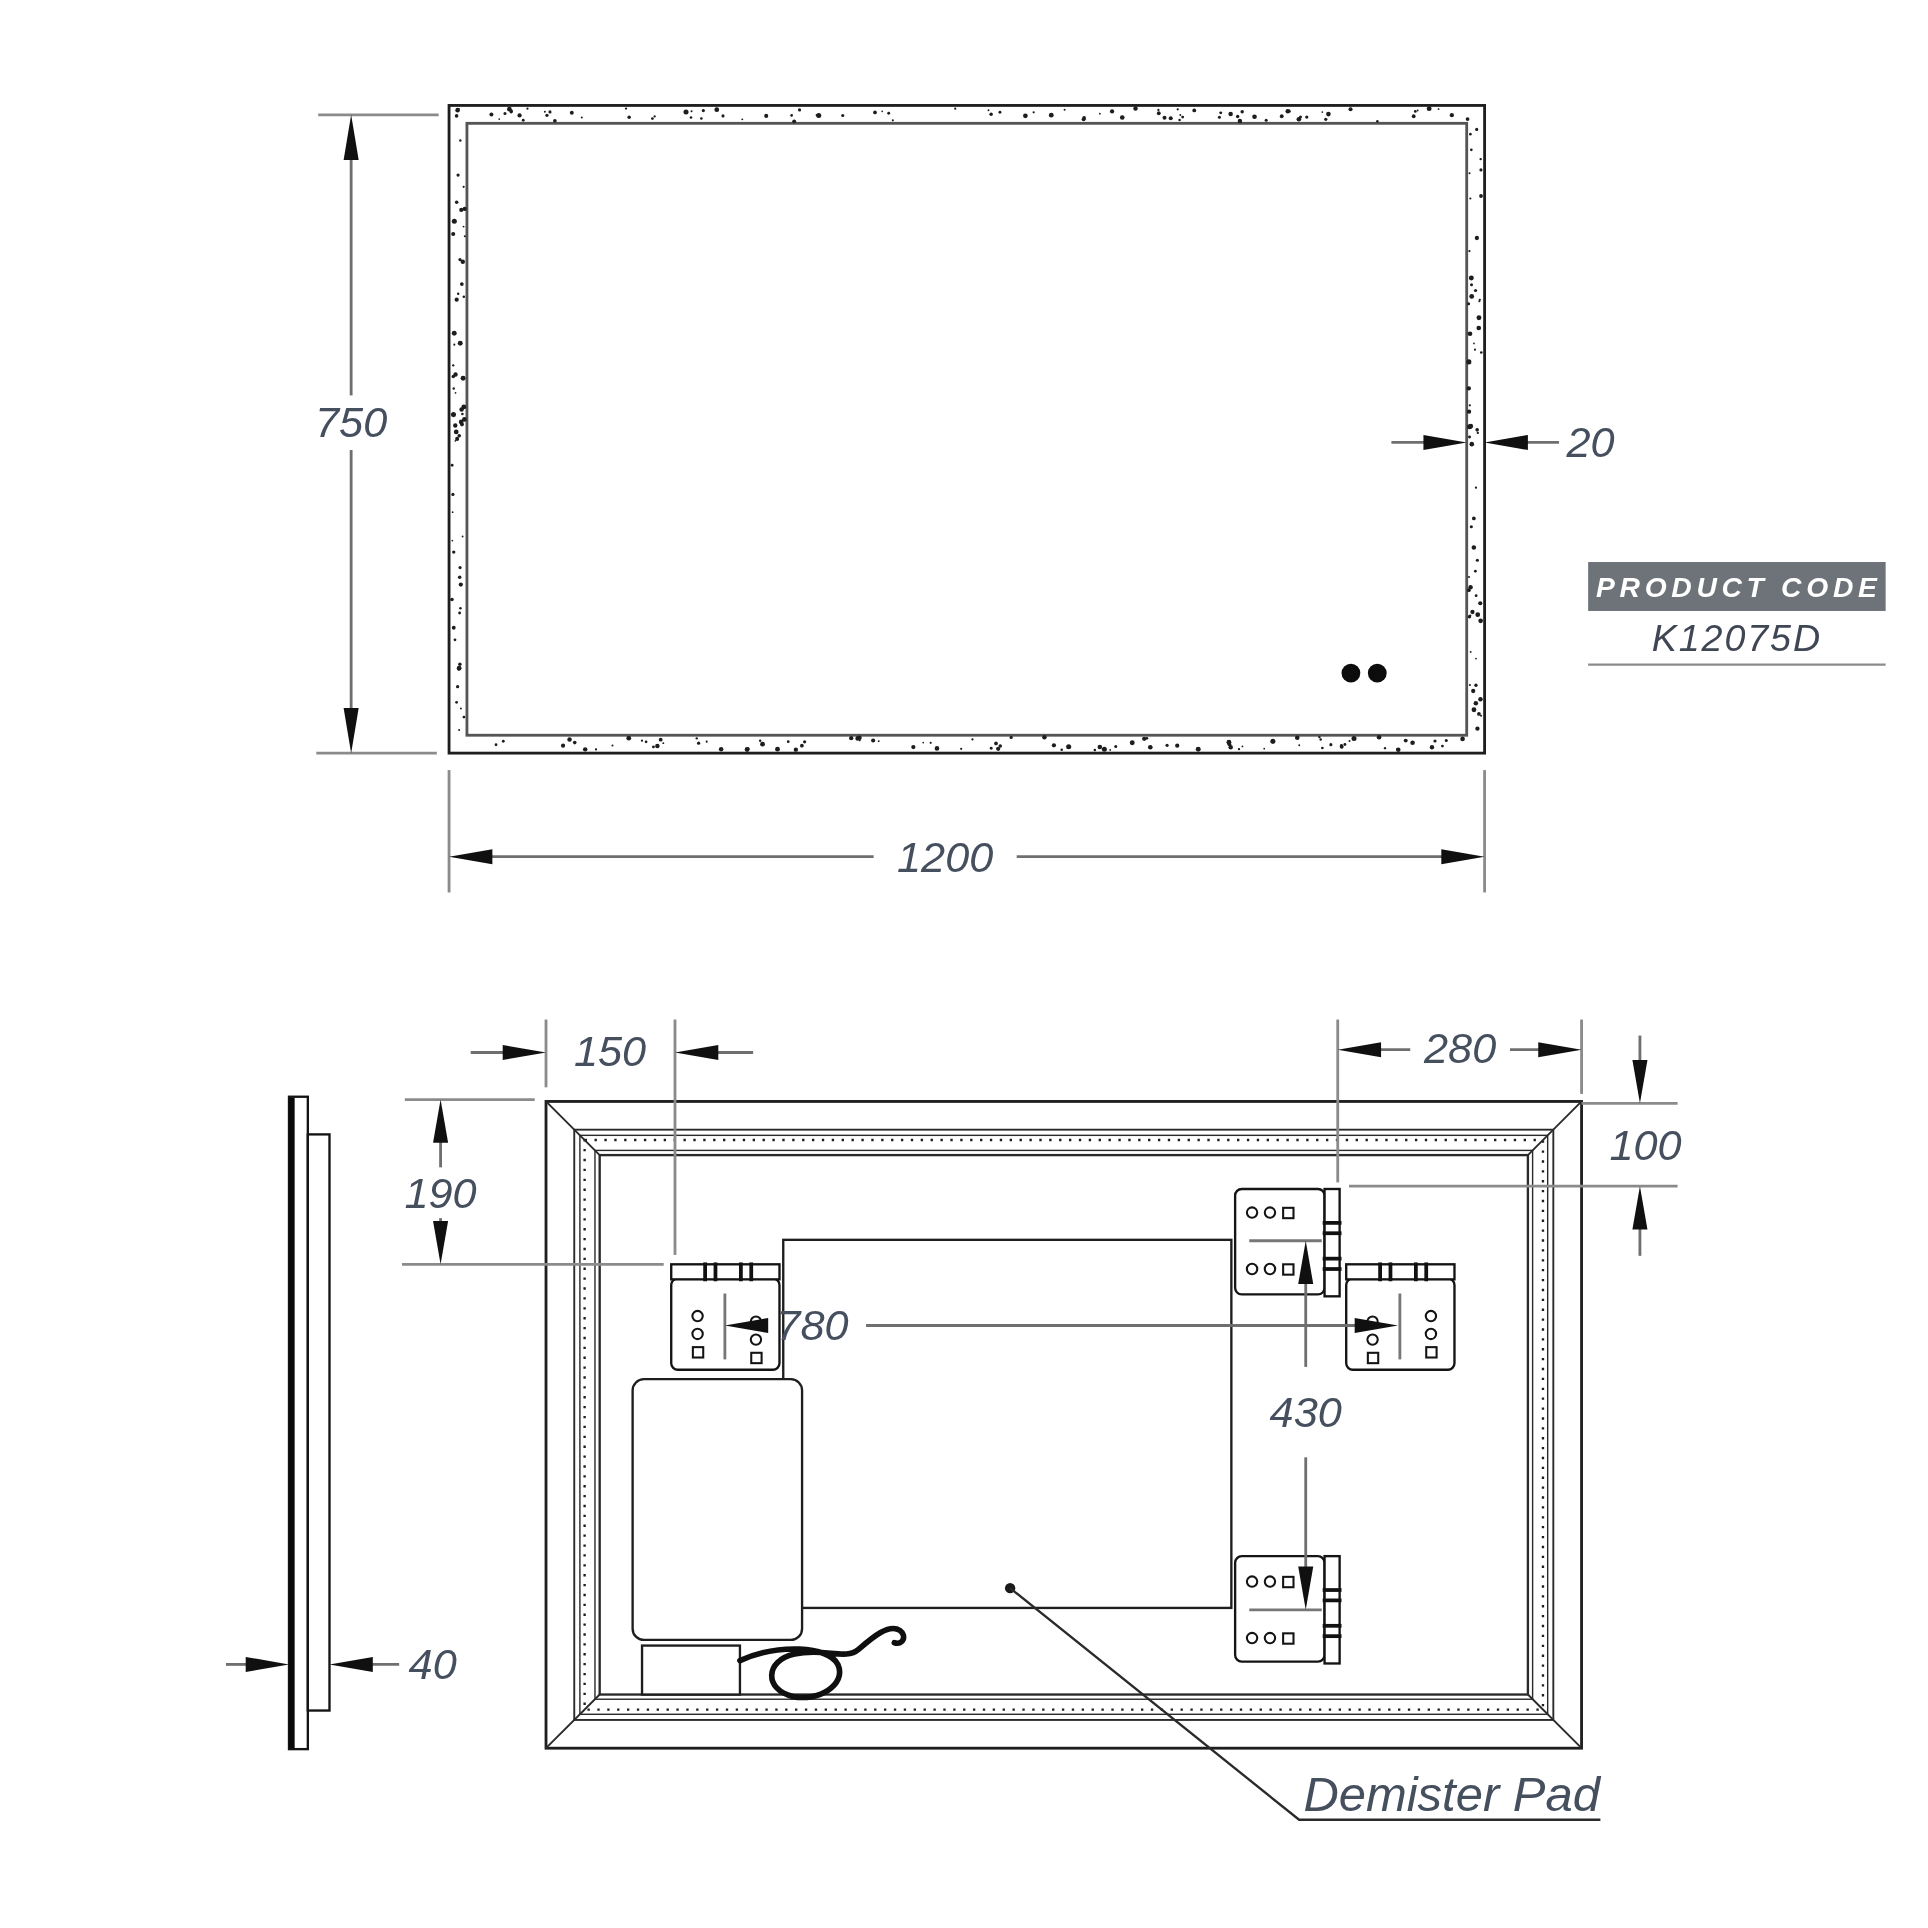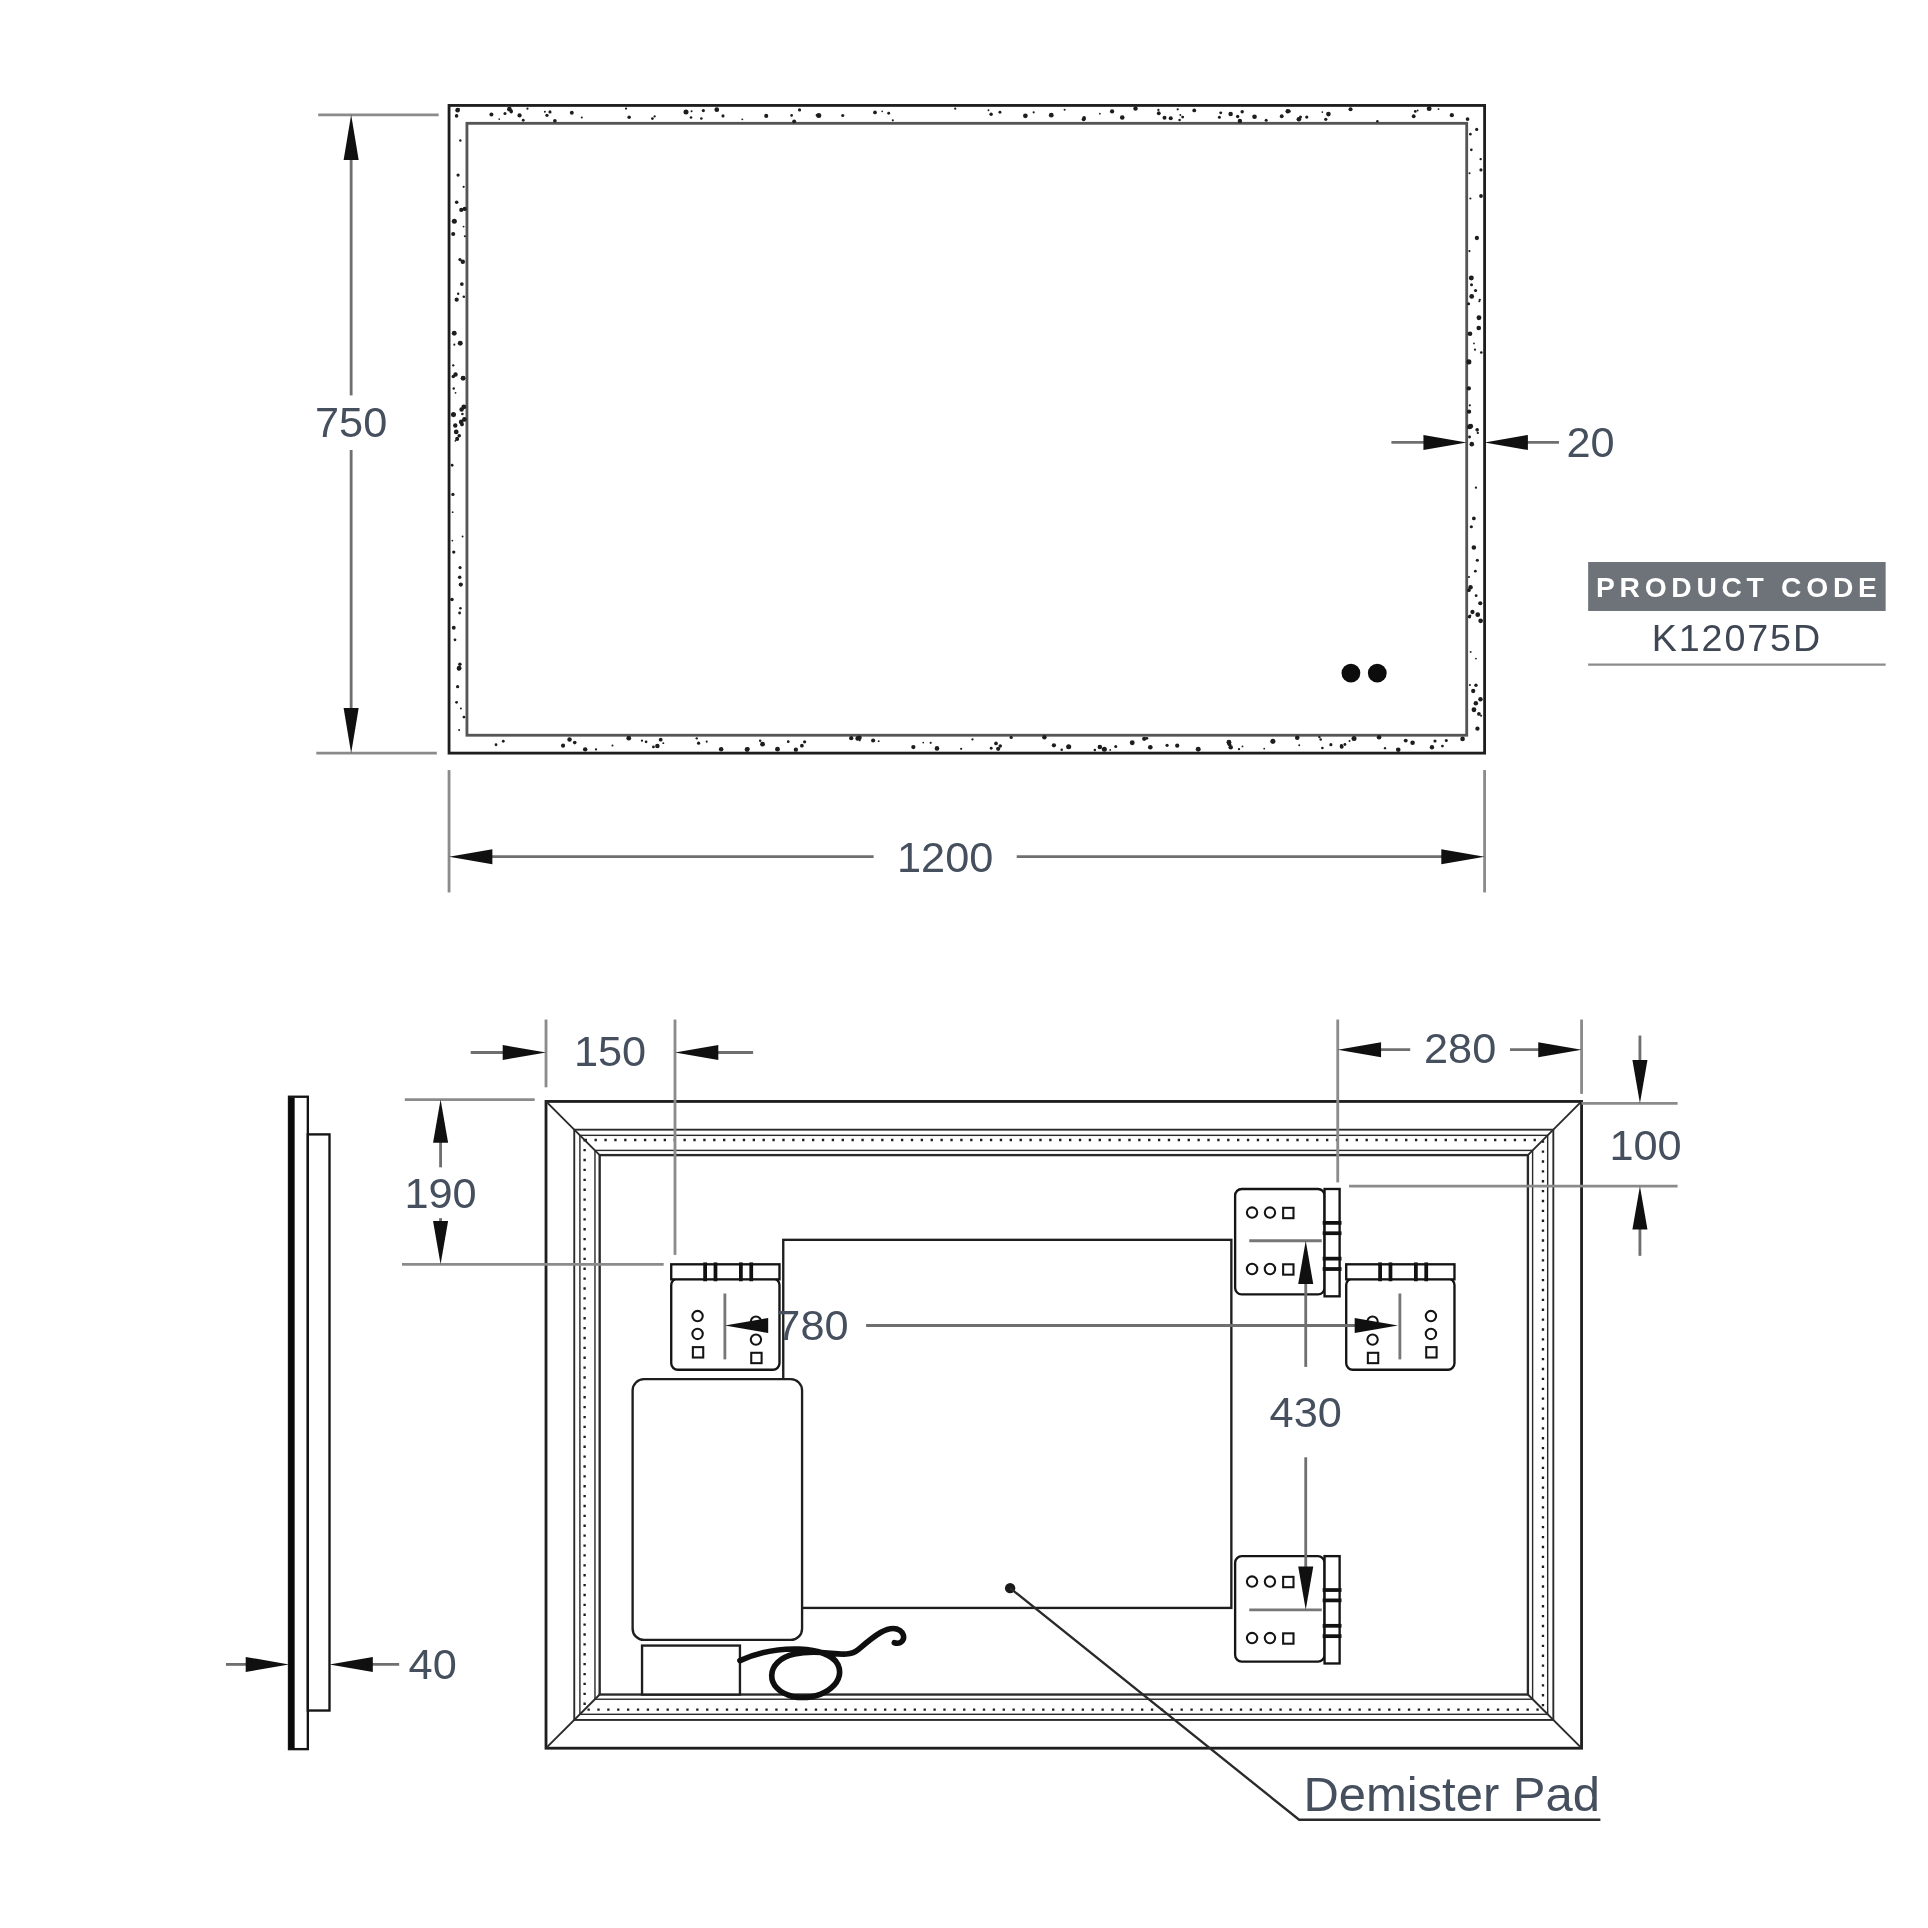--- a/index.html
+++ b/index.html
@@ -1,17 +1,17 @@
 <!DOCTYPE html>
 <html style="font-size:15px"><head>
 <meta charset="utf-8">
 <style>
   html,body{margin:0;padding:0;background:#ffffff;}
   .canvas{position:relative;width:1928px;height:1896px;background:#ffffff;overflow:hidden;
-          font-family:"Liberation Sans","DejaVu Sans",sans-serif;}
+          font-family:"Liberation Sans","DejaVu Sans",sans-serif;font-style:italic;}
   svg{position:absolute;left:0;top:0;}
   .dim-label{font-family:"Liberation Sans","DejaVu Sans",sans-serif;font-size:46px;fill:#454f5d;}
   .big-label{font-family:"Liberation Sans","DejaVu Sans",sans-serif;font-size:52px;fill:#454f5d;}
   .badge-label{font-family:"Liberation Sans","DejaVu Sans",sans-serif;font-size:30px;font-weight:bold;
                fill:#ffffff;letter-spacing:5px;}
   .code-label{font-family:"Liberation Sans","DejaVu Sans",sans-serif;font-size:40px;fill:#3f4654;letter-spacing:2px;}
   .frame-line{stroke:#1e1e1e;fill:none;}
   .thin-line{stroke:#2a2a2a;fill:none;}
   .ext-line{stroke:#8b8b8b;fill:none;stroke-width:3;}
   .dim-line{stroke:#6f6f6f;fill:none;stroke-width:3;}

